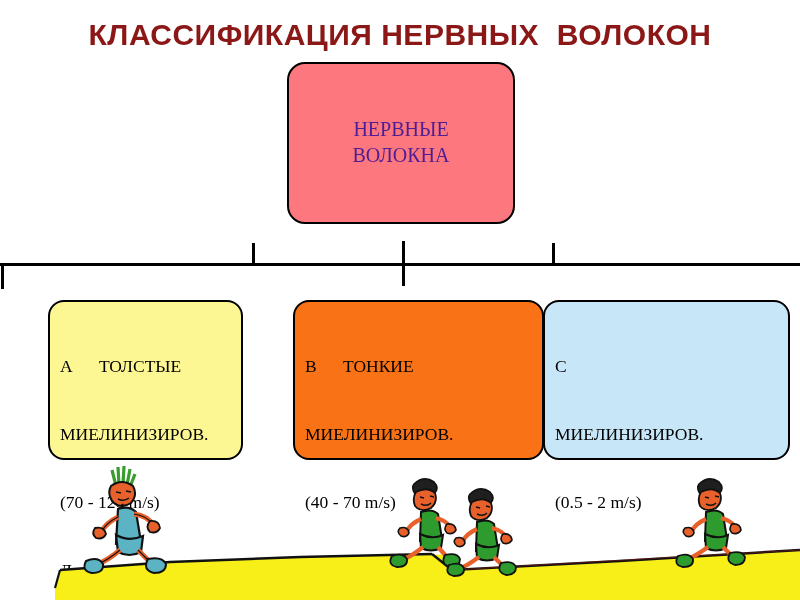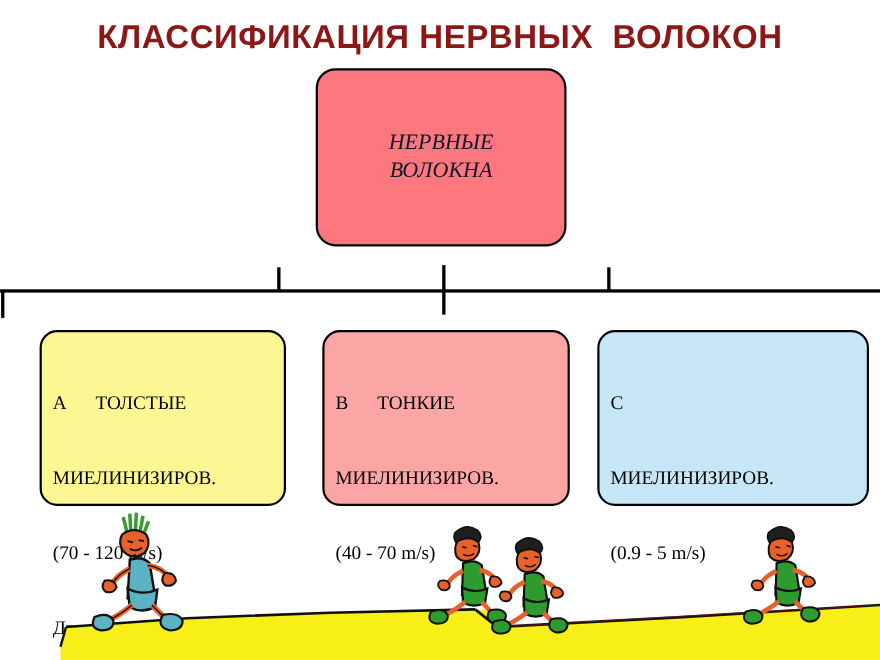--- a/index.html
+++ b/index.html
@@ -38,25 +38,24 @@
     background: #FC787E;
     border: 2px solid #000000;
     border-radius: 18px;
     display: flex;
     align-items: center;
     justify-content: center;
   }
   #root-box .root-text {
     font-family: "Liberation Serif", serif;
     font-size: 20px;
-    color: #0f172a;
+    color: #4c1d95;
     line-height: 1.28;
     text-align: center;
     white-space: pre-line;
-    font-style: italic;
   }
 
   
   .conn-hline {
     position: absolute;
     left: 0px; top: 263px;
     width: 800px; height: 3px;
     background: #000000;
   }
   .conn-v {
@@ -71,22 +70,22 @@
 
   
   .cat-box {
     position: absolute;
     top: 300px;
     height: 160px;
     border: 2px solid #000000;
     border-radius: 16px;
     padding: 8px 4px 4px 10px;
   }
-  #cat-a { left: 36px;  width: 224px; background: #FCF793; }
-  #cat-b { left: 293px; width: 225px; background: #fca5a5; }
+  #cat-a { left: 48px;  width: 195px; background: #FCF793; }
+  #cat-b { left: 293px; width: 251px; background: #f97316; }
   #cat-c { left: 543px; width: 247px; background: #C7E6F8; }
 
   .cat-text {
     font-family: "Liberation Serif", serif;
     font-size: 17.5px;
     color: #000000;
     line-height: 1.295;
     white-space: pre;
   }
   .cat-line { white-space: pre; display: block; }
@@ -135,21 +134,21 @@
       <span class="cat-line">(40 - 70 m/s)</span>
       <span class="cat-line">Преганглионарные</span>
       
     </div>
   </div>
 
   <div class="cat-box" id="cat-c">
     <div class="cat-text">
       <span class="cat-line">С</span>
       <span class="cat-line">МИЕЛИНИЗИРОВ.</span>
-      <span class="cat-line">(0.9 - 5 m/s)</span>
+      <span class="cat-line">(0.5 - 2 m/s)</span>
       <span class="cat-line">Постганглионарные</span>
       
     </div>
   </div>
 
   <div id="illustration">
     <svg width="800" height="138" viewBox="0 0 800 138" xmlns="http://www.w3.org/2000/svg">
 
       <g>
         <path d="M55 125 L60 108 L170 100 L300 95 L430 93 L450 92 L452 108 L800 88 L800 138 L55 138 Z" fill="#F7EF17" stroke="none"></path>

